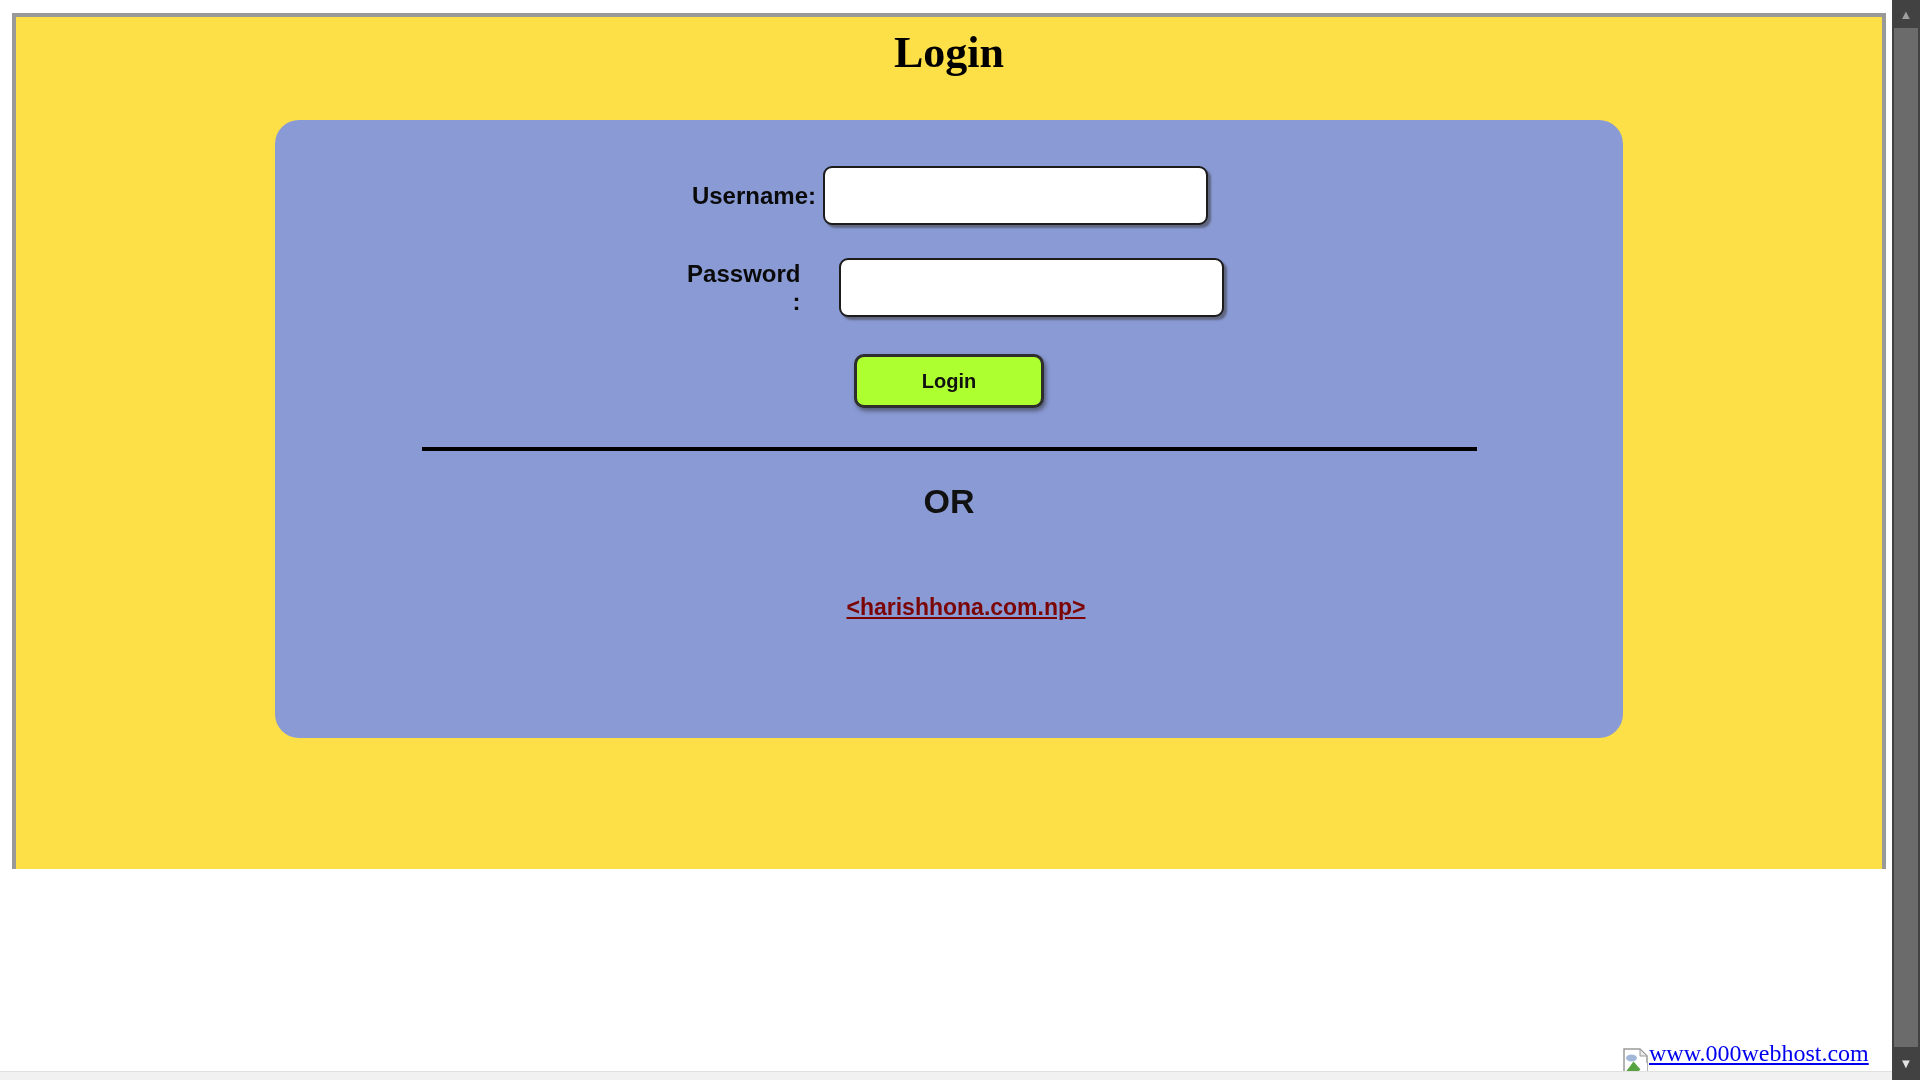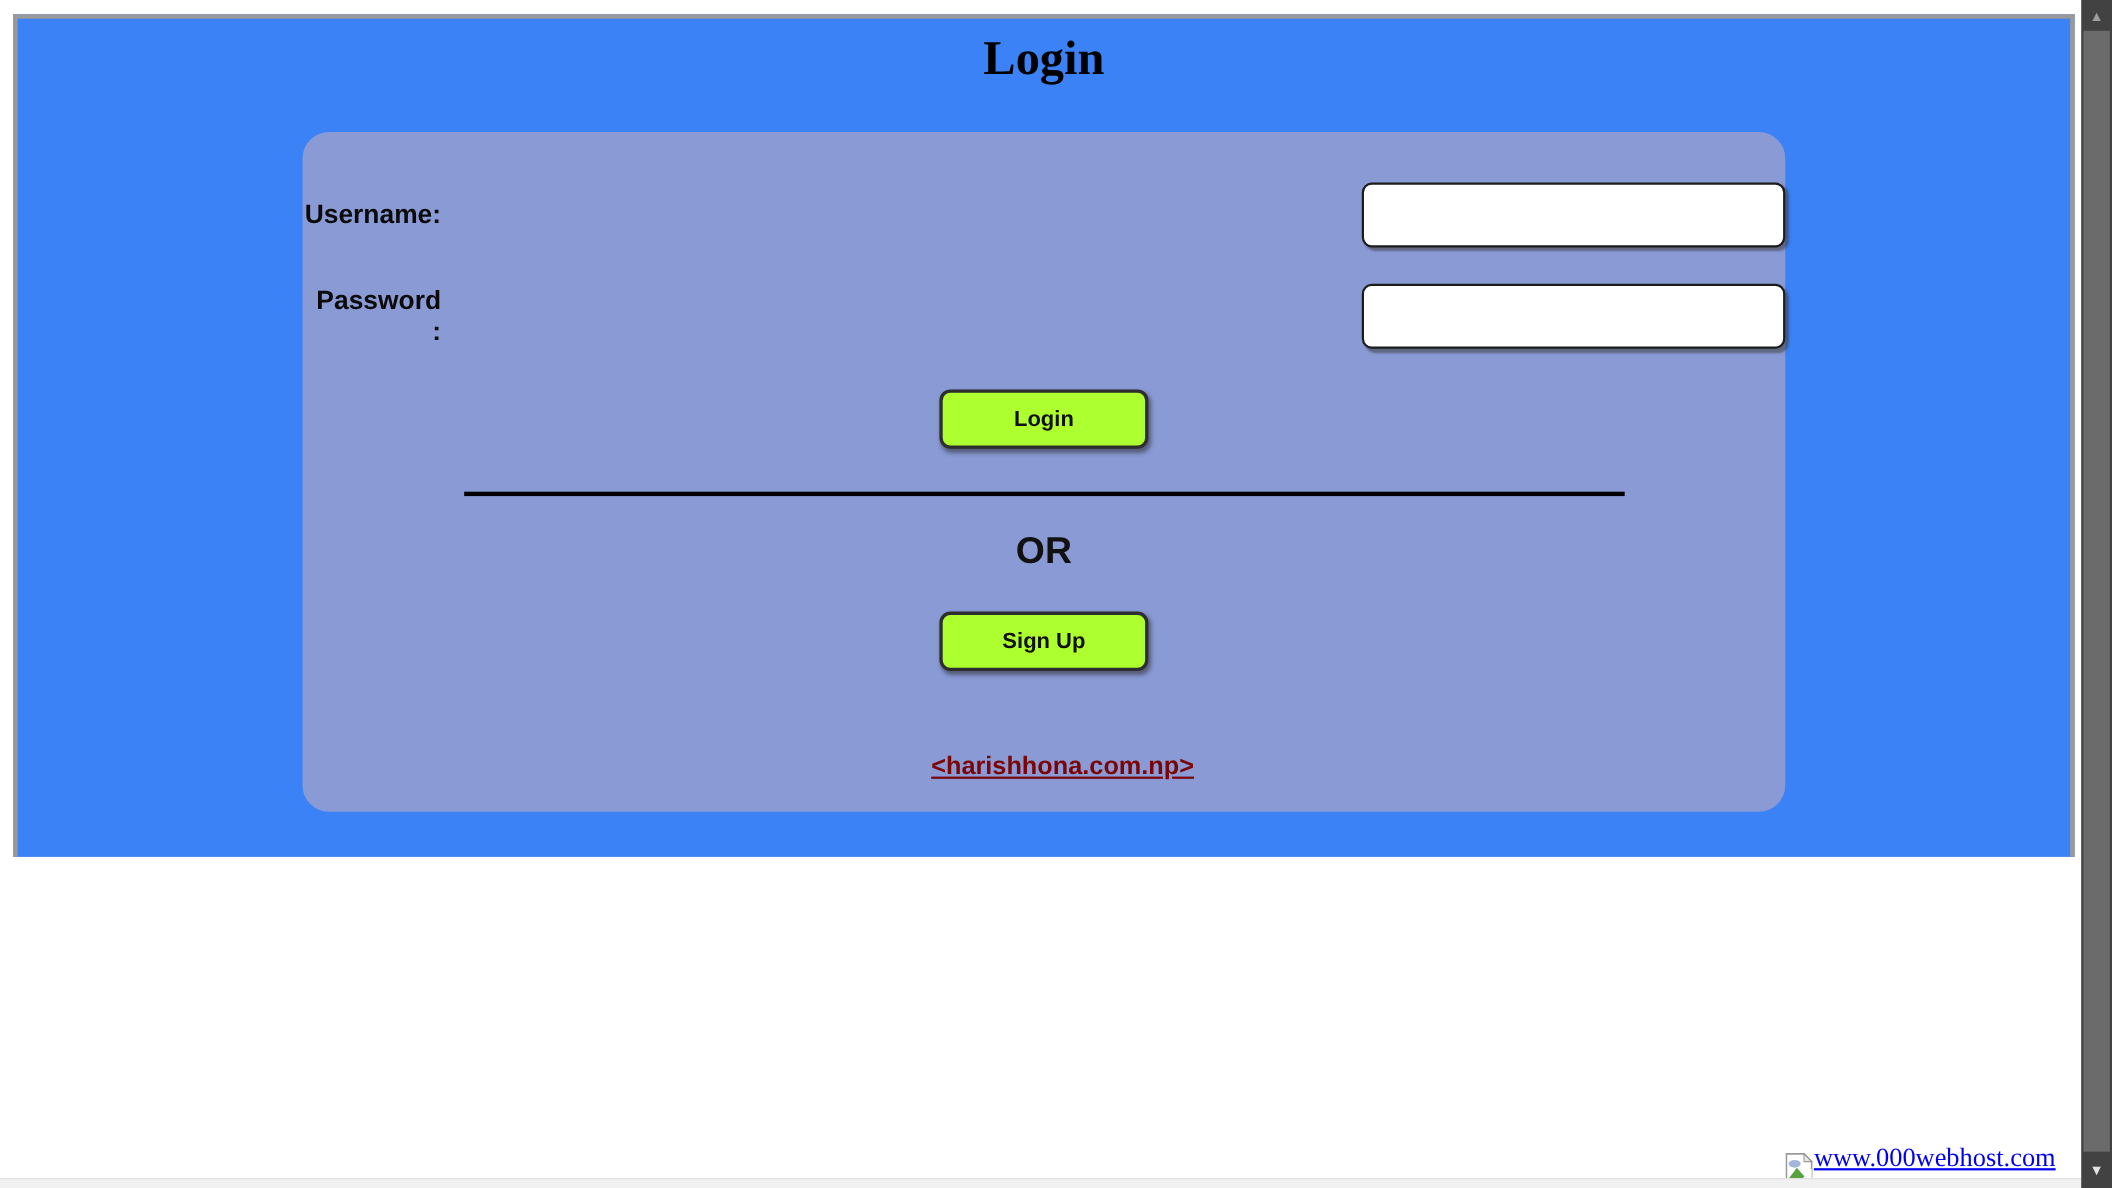--- a/index.html
+++ b/index.html
@@ -7,24 +7,24 @@
     width: 1920px; height: 1080px;
     background: #ffffff;
     overflow: hidden;
     font-family: "Liberation Sans", sans-serif;
   }
 
   
   .content-frame {
     position: absolute;
     left: 12px; top: 13px;
-    width: 1874px; height: 766px;
+    width: 1874px; height: 856px;
     border: 4px solid #999999;
     border-bottom: none;
-    background: #3b82f6;
+    background: #fde047;
   }
 
   .page-title {
     margin-top: 10px;
     text-align: center;
     font-family: "Liberation Serif", serif;
     font-weight: 700;
     font-size: 44px;
     color: #000000;
   }
@@ -34,21 +34,21 @@
     width: 1348px;
     height: 618px;
     margin: 42px auto 0 auto;
     background: #8a9ad5;
     border-radius: 24px;
     padding-top: 46px;
   }
 
   .form-row {
     display: flex;
-    justify-content: space-between;
+    justify-content: center;
     align-items: center;
   }
   .form-row + .form-row { margin-top: 33px; gap: 31px; }
 
   .field-label {
     width: 126px;
     text-align: right;
     margin-right: 7px;
     font-weight: 700;
     font-size: 24px;
@@ -186,21 +186,20 @@
       <label class="field-label">Password :</label>
       <input class="text-input" type="password" value="" style="">
     </div>
 
     <button class="action-button login-btn">Login</button>
 
     <div class="divider"></div>
 
     <div class="or-label">OR</div>
 
-    <button class="action-button signup-btn">Sign Up</button>
 
     <div class="site-link-wrap">
       <a href="#" class="site-link">&lt;harishhona.com.np&gt;</a>
     </div>
 
   </div>
 </div>
 
 <div class="host-footer">
   <span class="broken-img-icon">

